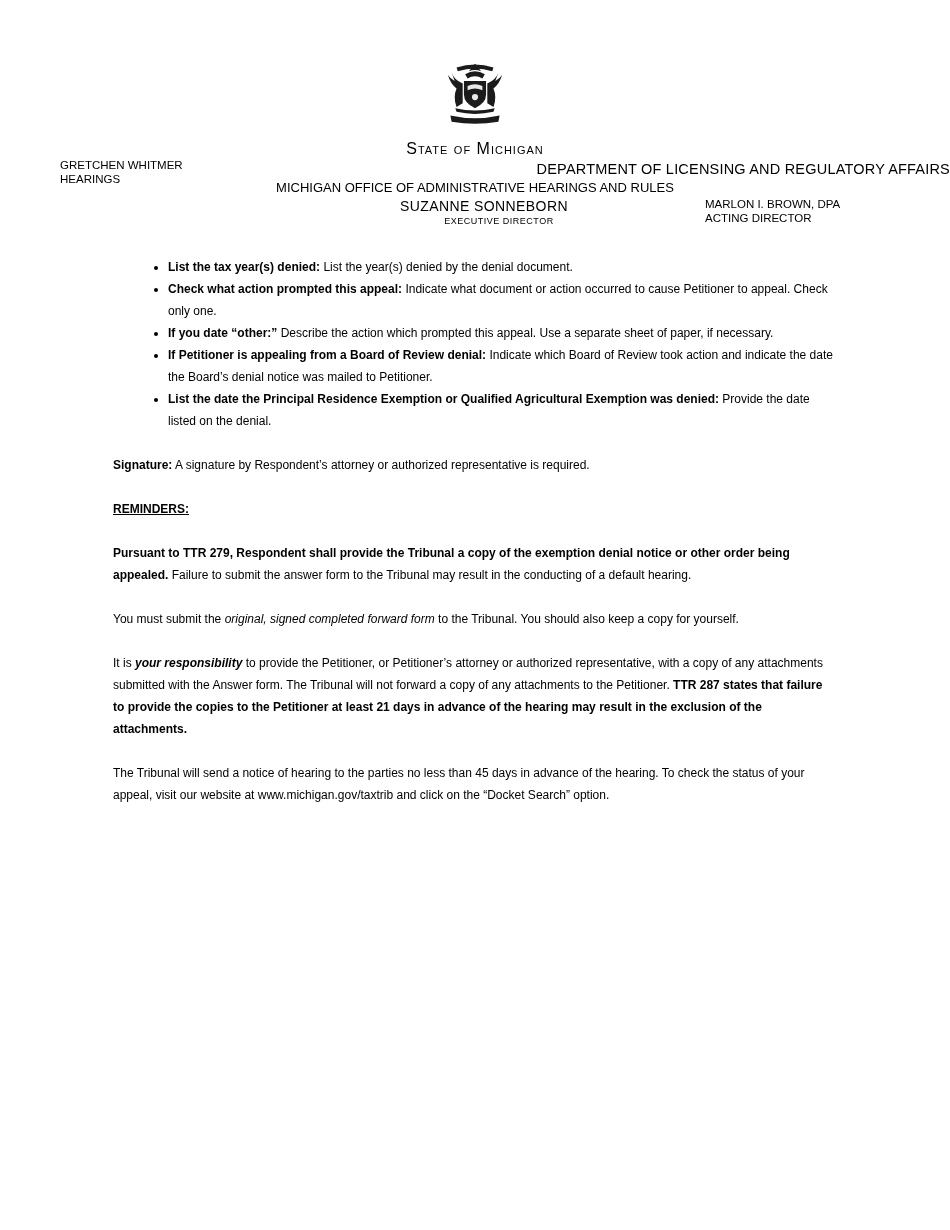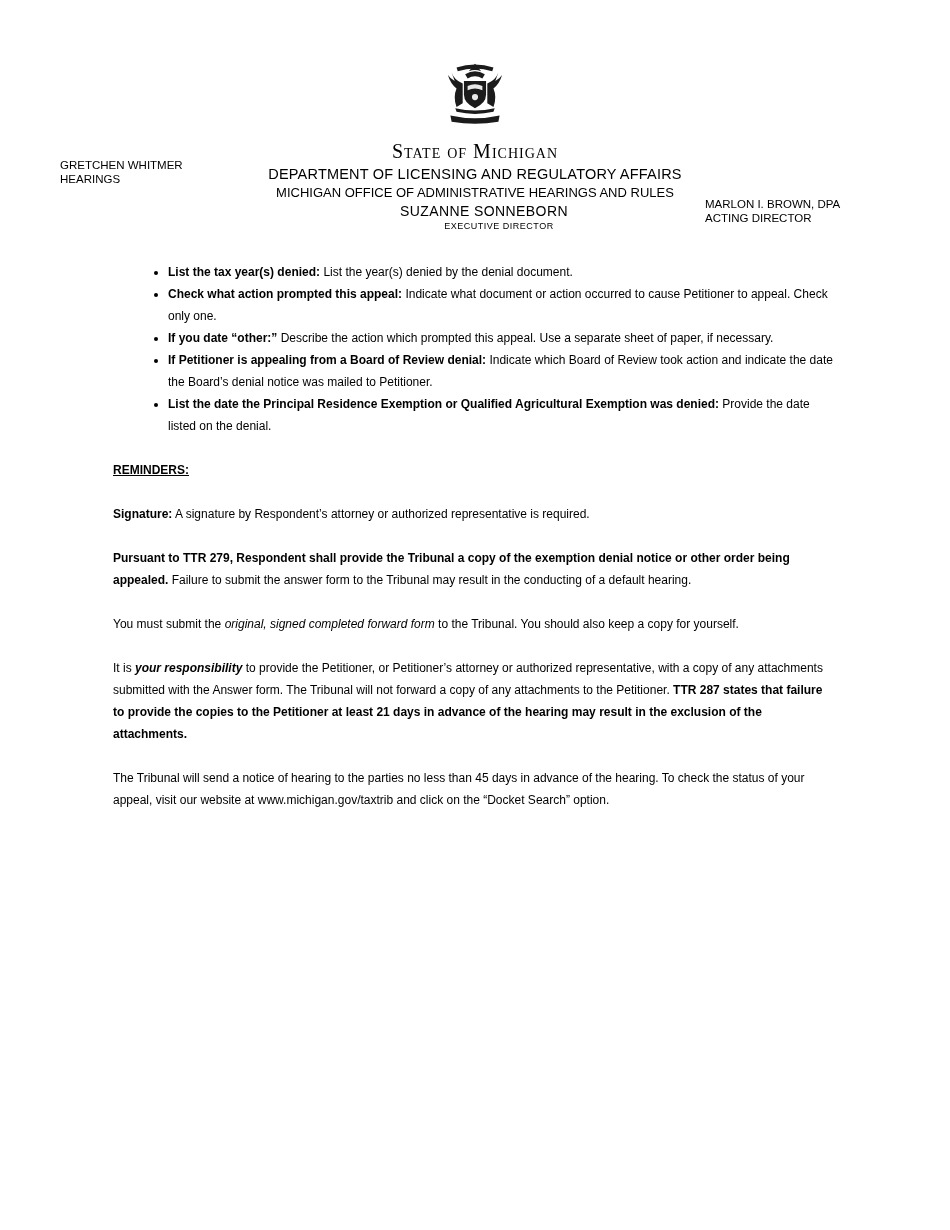--- a/index.html
+++ b/index.html
@@ -24,29 +24,30 @@
     padding-top: 54px;
     text-align: center;
   }
   .seal {
     width: 74px;
     height: 80px;
     margin: 0 auto 6px;
   }
   .seal svg { display: block; width: 100%; height: 100%; }
   .state-line {
-    font-family: Liberation Serif, serif;
+    font-family: Liberation Sans, sans-serif;
     font-variant: small-caps;
-    font-size: 20px;
+    font-size: 16px;
     letter-spacing: 1px;
   }
   .dept-line {
     font-size: 14.5px;
     letter-spacing: 0.2px;
     margin-top: 3px;
+    text-align: right;
   }
   .office-line {
     font-size: 13px;
     margin-top: 3px;
   }
   .official-name {
     font-size: 14px;
     letter-spacing: 0.4px;
     margin-top: 3px;
     margin-left: 18px;
@@ -133,23 +134,23 @@
   <main class="content">
 
     <ul class="bullets">
       <li><b>List the tax year(s) denied:</b><span> List the year(s) denied by the denial document.</span></li>
       <li><b>Check what action prompted this appeal:</b><span> Indicate what document or action occurred to cause Petitioner to appeal. Check only one.</span></li>
       <li><b>If you date “other:”</b><span> Describe the action which prompted this appeal. Use a separate sheet of paper, if necessary.</span></li>
       <li><b>If Petitioner is appealing from a Board of Review denial:</b><span> Indicate which Board of Review took action and indicate the date the Board’s denial notice was mailed to Petitioner.</span></li>
       <li><b>List the date the Principal Residence Exemption or Qualified Agricultural Exemption was denied:</b><span> Provide the date listed on the denial.</span></li>
     </ul>
 
+    <p><b>Signature:</b><span> A signature by Respondent’s attorney or authorized representative is required.</span></p>
+
     <p><span class="reminders-heading">REMINDERS:</span></p>
-
-    <p><b>Signature:</b><span> A signature by Respondent’s attorney or authorized representative is required.</span></p>
 
     <p><b>Pursuant to TTR 279, Respondent shall provide the Tribunal a copy of the exemption denial notice or other order being appealed.</b><span> Failure to submit the answer form to the Tribunal may result in the conducting of a default hearing.</span></p>
 
     <p><span>You must submit the </span><i>original, signed completed forward form</i><span> to the Tribunal. You should also keep a copy for yourself.</span></p>
 
     <p><span>It is </span><b><i>your responsibility</i></b><span> to provide the Petitioner, or Petitioner’s attorney or authorized representative, with a copy of any attachments submitted with the Answer form. The Tribunal will not forward a copy of any attachments to the Petitioner. </span><b>TTR 287 states that failure to provide the copies to the Petitioner at least 21 days in advance of the hearing may result in the exclusion of the attachments.</b></p>
 
     <p><span>The Tribunal will send a notice of hearing to the parties no less than 45 days in advance of the hearing. To check the status of your appeal, visit our website at </span><span>www.michigan.gov/taxtrib</span><span> and click on the “Docket Search” option.</span></p>
 
   </main>

